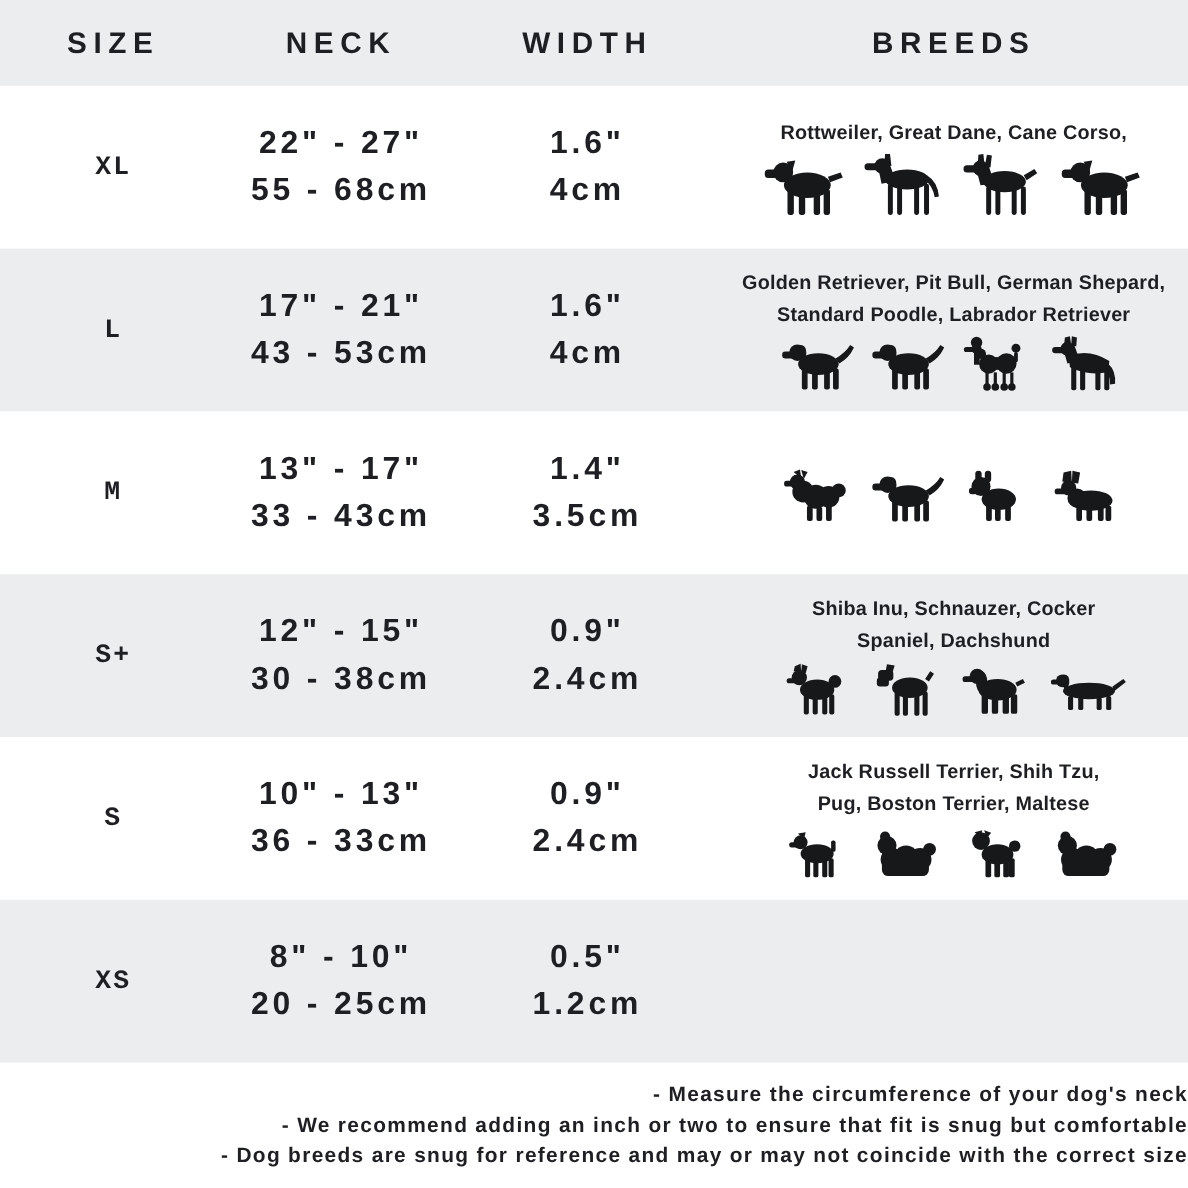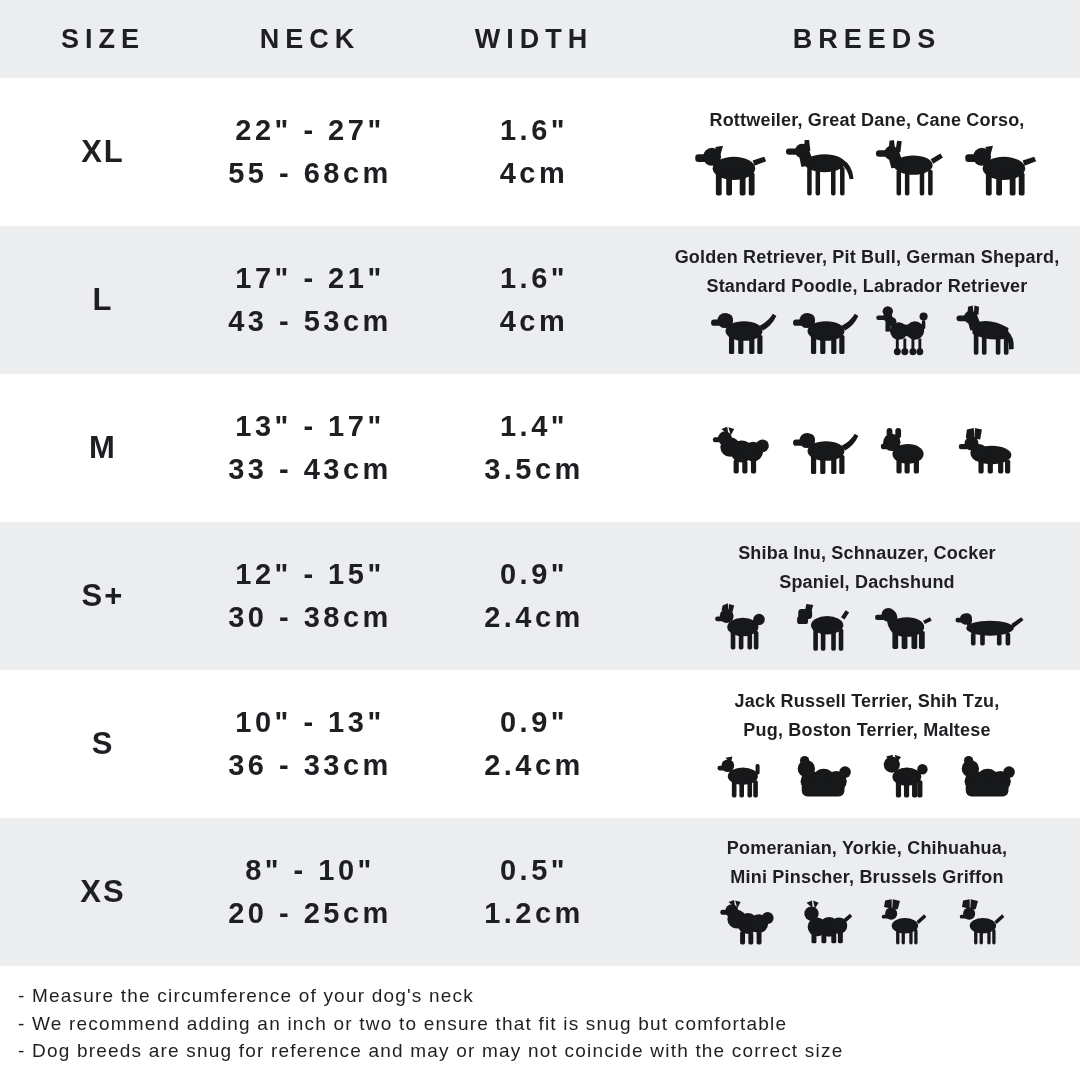--- a/index.html
+++ b/index.html
@@ -13,30 +13,30 @@
     grid-template-columns:206px 208px 240px 426px;
     align-items:center;
   }
   .row.alt{background:#ecedef;}
   .row.hdr{height:78px;}
   .row.data{height:148px;}
   .cell{text-align:center;}
   .hcell{
     font-size:27px;font-weight:700;letter-spacing:6px;text-align:center;
   }
-  .size-label{font-size:31px;font-weight:700;letter-spacing:2px;}
+  .size-label{font-size:24px;font-weight:700;letter-spacing:2px;font-family:Liberation Mono, monospace;}
   .meas{font-size:29px;font-weight:700;letter-spacing:3.5px;line-height:1.5;}
   .breeds-cell{padding:0 6px;}
   .breeds-text{font-size:18px;font-weight:700;line-height:1.6;letter-spacing:0.2px;}
   .dogs{display:flex;justify-content:center;align-items:flex-end;gap:12px;margin-top:5px;}
   .dog{height:52px;width:70px;fill:#17181a;}
   .row-xl .dog{height:58px;width:78px;}
   .row-xs .dog{height:54px;width:66px;}
   .notes{padding:16px 0 0 18px;}
-  .note{font-size:19px;font-weight:400;letter-spacing:1.2px;line-height:1.45;}
+  .note{font-size:19px;font-weight:700;letter-spacing:1.2px;line-height:1.45;text-align:right;}
   .defs{position:absolute;width:0;height:0;overflow:hidden;}
 </style>
 </head>
 <body>
 
 <svg class="defs" aria-hidden="true">
   <defs>
     <symbol id="shape-stocky" viewBox="0 0 120 90">
       <ellipse cx="63" cy="44" rx="33" ry="18"></ellipse>
         <circle cx="29" cy="26" r="14"></circle>
@@ -415,38 +415,20 @@
   <div class="row data alt row-xs">
     <div class="cell size-label">XS</div>
     <div class="cell meas">
       <div>8" - 10"</div>
       <div>20 - 25cm</div>
     </div>
     <div class="cell meas">
       <div>0.5"</div>
       <div>1.2cm</div>
     </div>
-    <div class="cell breeds-cell">
-      <div class="breeds-text">Pomeranian, Yorkie, Chihuahua,</div>
-      <div class="breeds-text">Mini Pinscher, Brussels Griffon</div>
-      <div class="dogs">
-          <svg viewBox="0 0 120 90" class="dog">
-            <use href="#shape-fluffy"></use>
-          </svg>
-          <svg viewBox="0 0 120 90" class="dog">
-            <use href="#shape-yorkie"></use>
-          </svg>
-          <svg viewBox="0 0 120 90" class="dog">
-            <use href="#shape-pointy"></use>
-          </svg>
-          <svg viewBox="0 0 120 90" class="dog">
-            <use href="#shape-pointy"></use>
-          </svg>
-        </div>
-    </div>
   </div>
 
   <div class="notes">
     <div class="note">- Measure the circumference of your dog's neck</div>
     <div class="note">- We recommend adding an inch or two to ensure that fit is snug but comfortable</div>
     <div class="note">- Dog breeds are snug for reference and may or may not coincide with the correct size</div>
   </div>
 
 </div>
 

